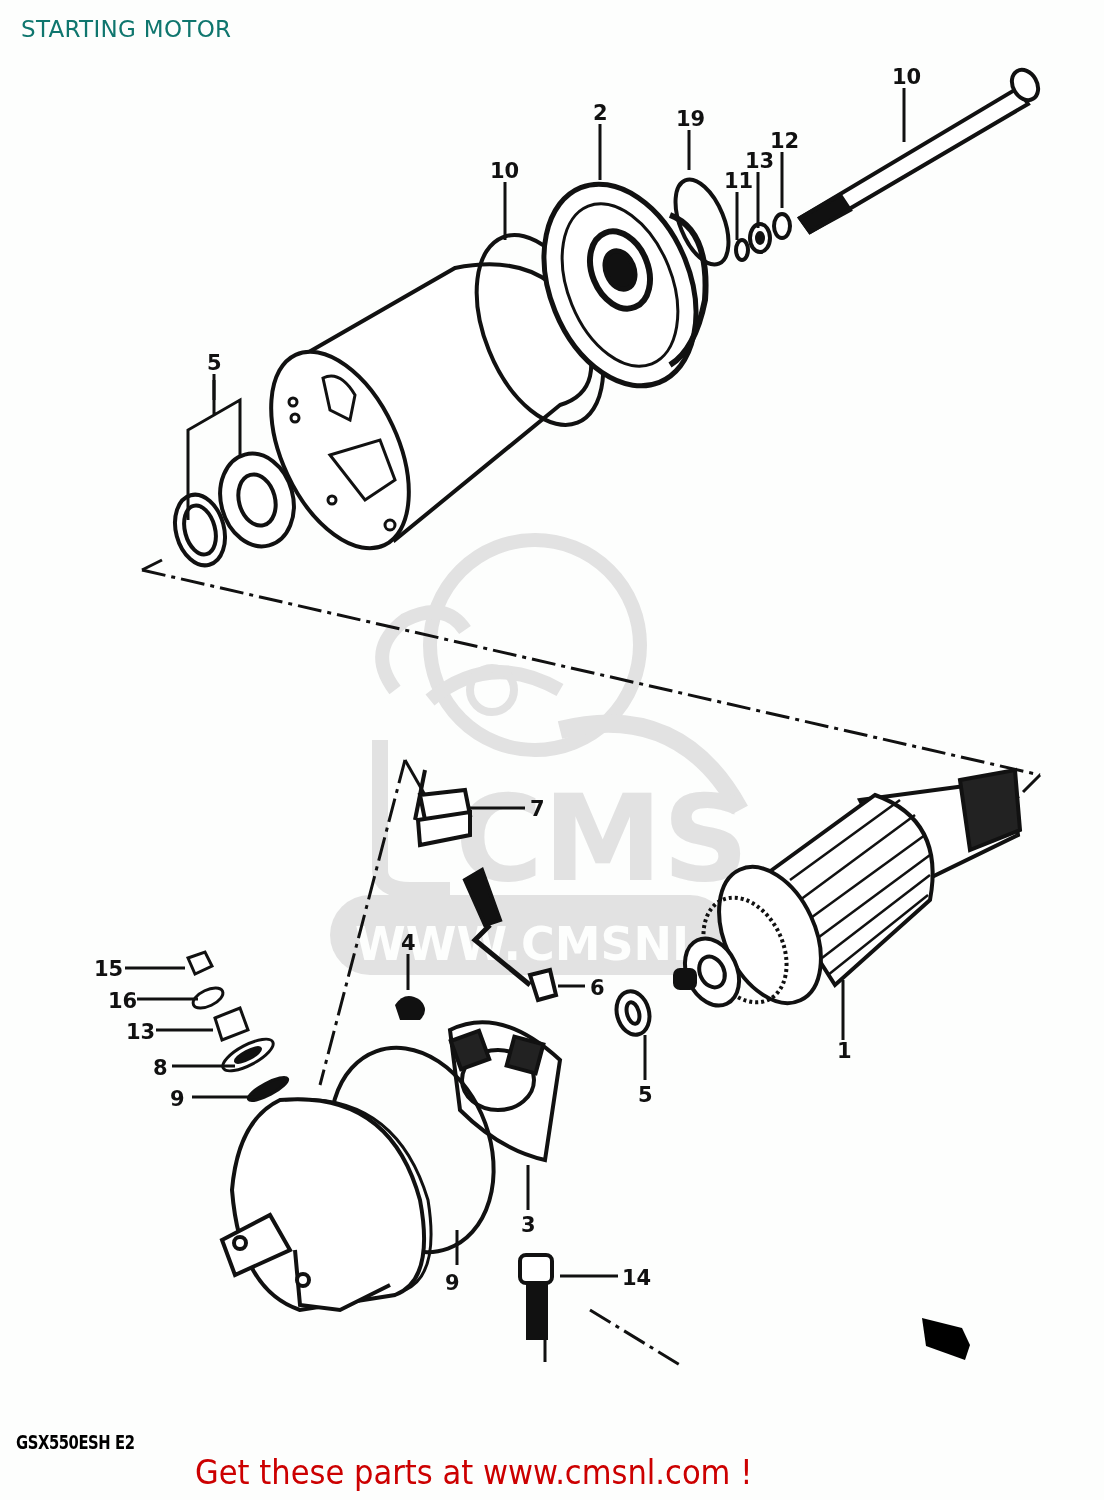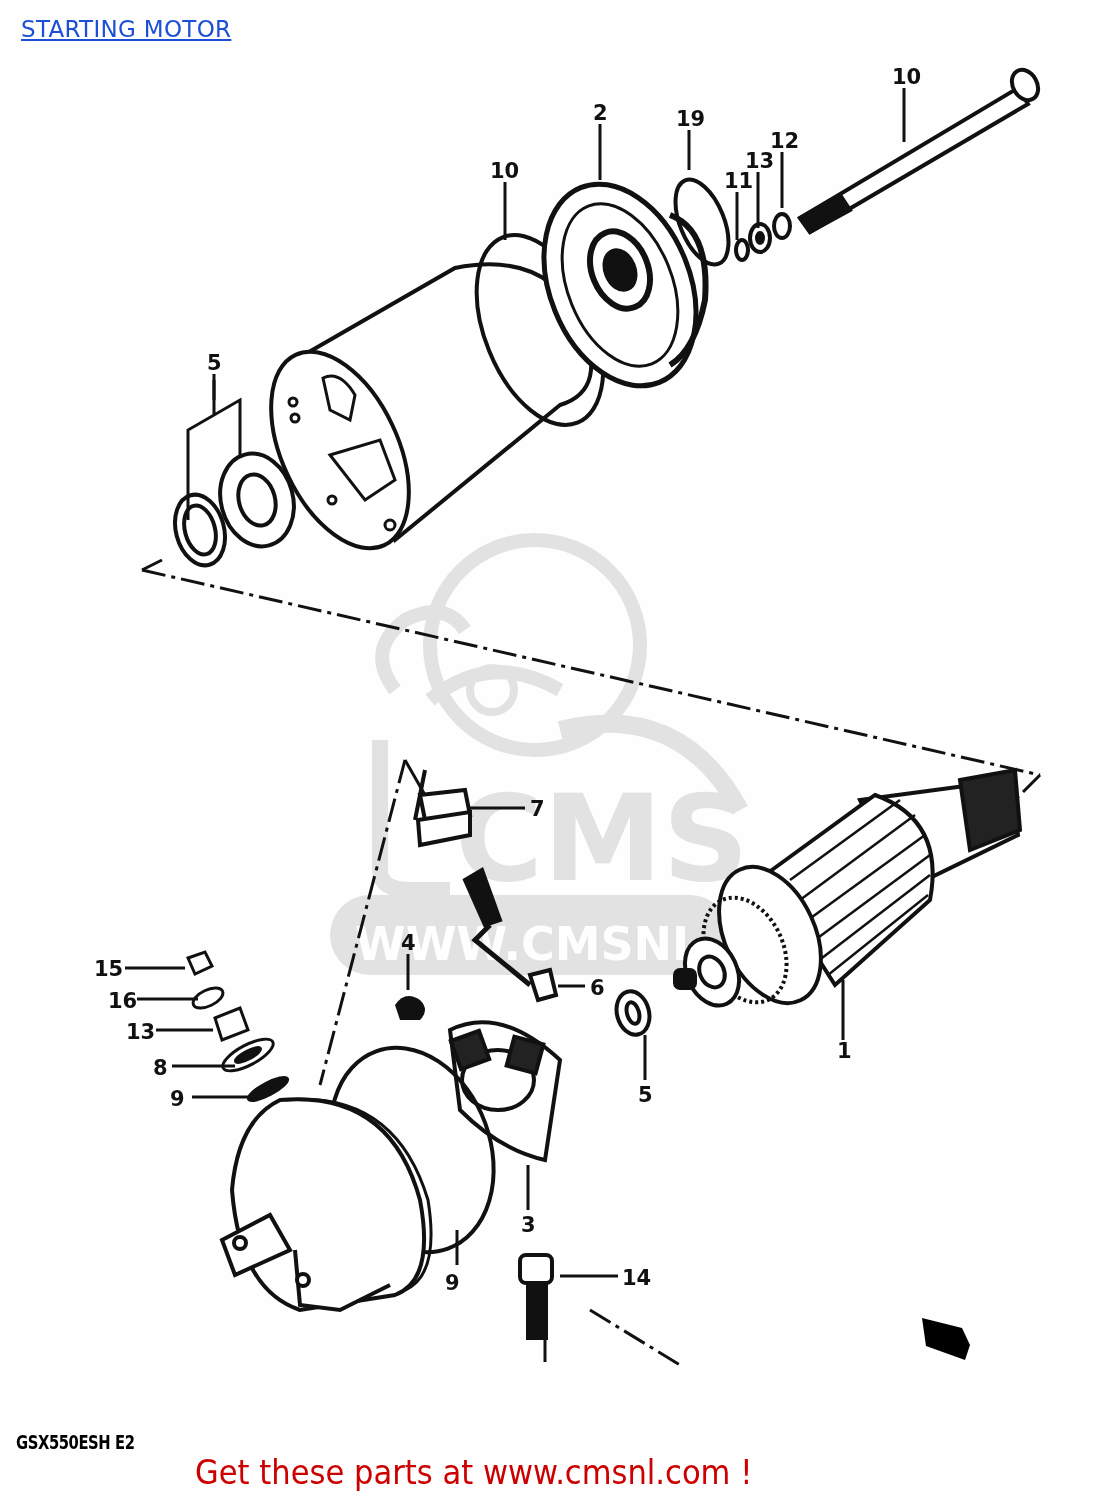--- a/index.html
+++ b/index.html
@@ -9,23 +9,22 @@
       height: 1500px;
       background: #fdfefd;
       overflow: hidden;
       font-family: "DejaVu Sans", sans-serif;
     }
     .title {
       position: absolute;
       left: 21px;
       top: 16px;
       font-size: 23px;
-      color: #1d4ed8;
+      color: #0f766e;
       letter-spacing: 0.3px;
-      text-decoration: underline;
     }
     svg.diagram {
       position: absolute;
       left: 0; top: 0;
       width: 1104px; height: 1500px;
     }
     .callout-label {
       font-family: "DejaVu Sans", sans-serif;
       font-weight: bold;
       font-size: 21px;

